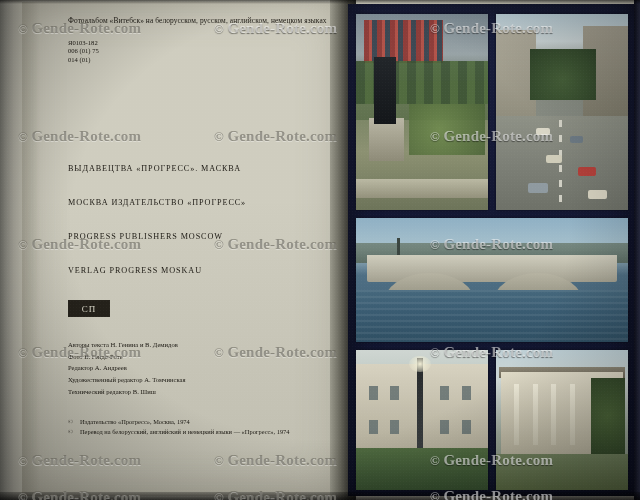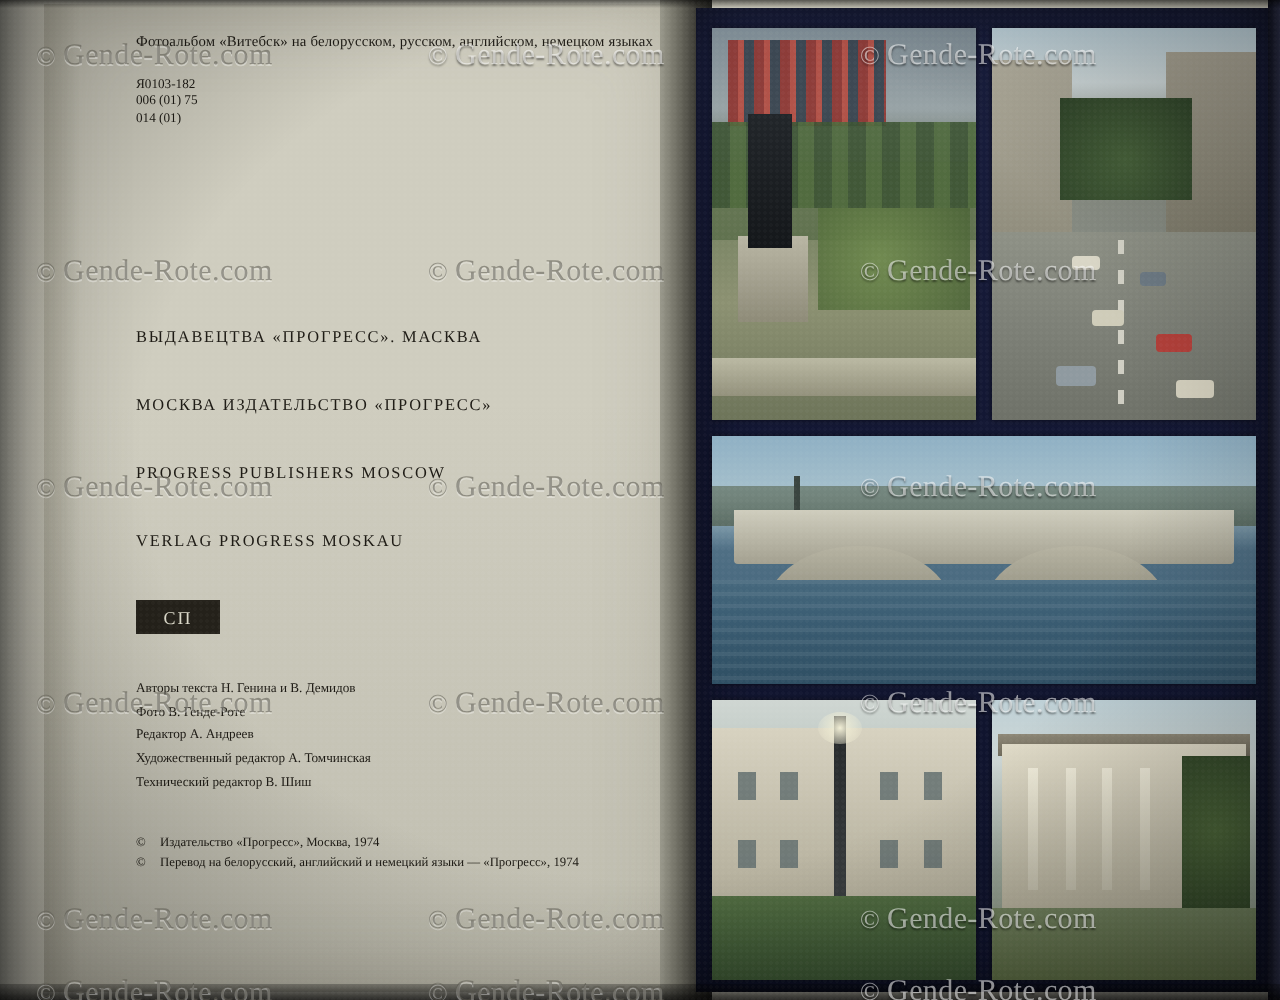--- a/index.html
+++ b/index.html
@@ -128,21 +128,21 @@
 
   
   .grain{position:absolute;left:0;top:0;width:640px;height:500px;pointer-events:none;
     background-image:radial-gradient(rgba(255,255,255,.05) 1px,transparent 1px);
     background-size:3px 3px;opacity:.45;}
   .vignette{position:absolute;left:0;top:0;width:640px;height:500px;pointer-events:none;
     background:radial-gradient(ellipse at 50% 45%,rgba(0,0,0,0) 55%,rgba(0,0,0,.35) 100%);}
 
   
   .wm{position:absolute;pointer-events:none;white-space:nowrap;
-    font-family:"Liberation Serif",serif;font-size:15px;font-weight:normal;
+    font-family:"Liberation Serif",serif;font-size:15px;font-weight:bold;
     color:rgba(255,255,255,.55);text-shadow:0 1px 1px rgba(0,0,0,.45);
     letter-spacing:.2px;text-align:center;}
   .wm.dark{color:rgba(90,88,78,.55);text-shadow:0 1px 0 rgba(255,255,255,.35);}
   .wm .c{font-size:13px;}
 </style>
 </head>
 <body>
 
 <div id="scene">
   <div class="book"></div>

